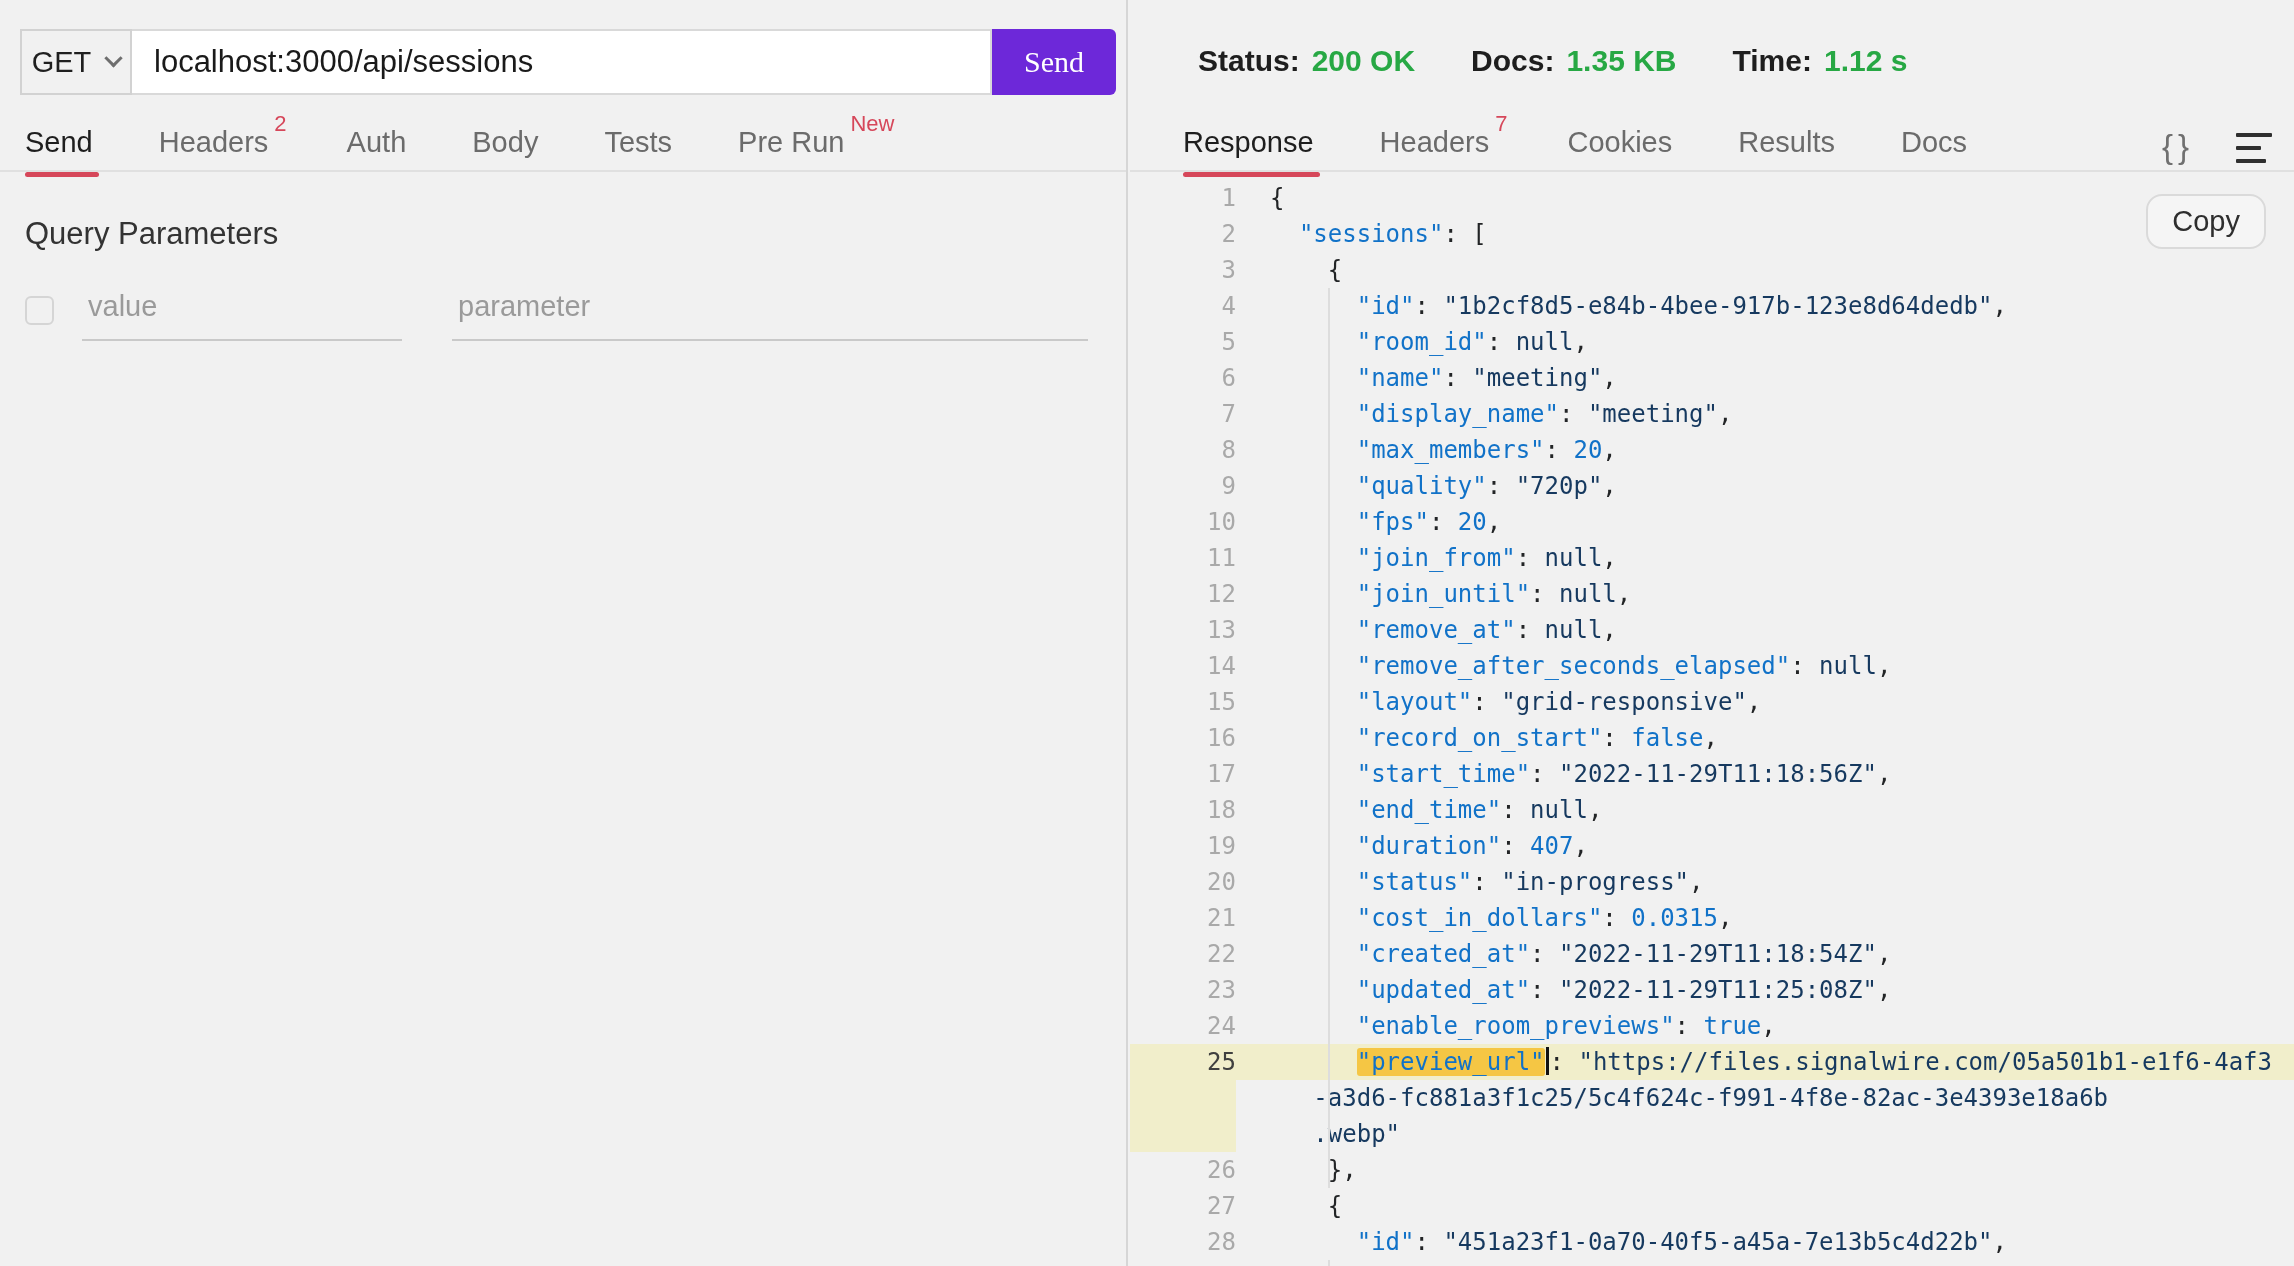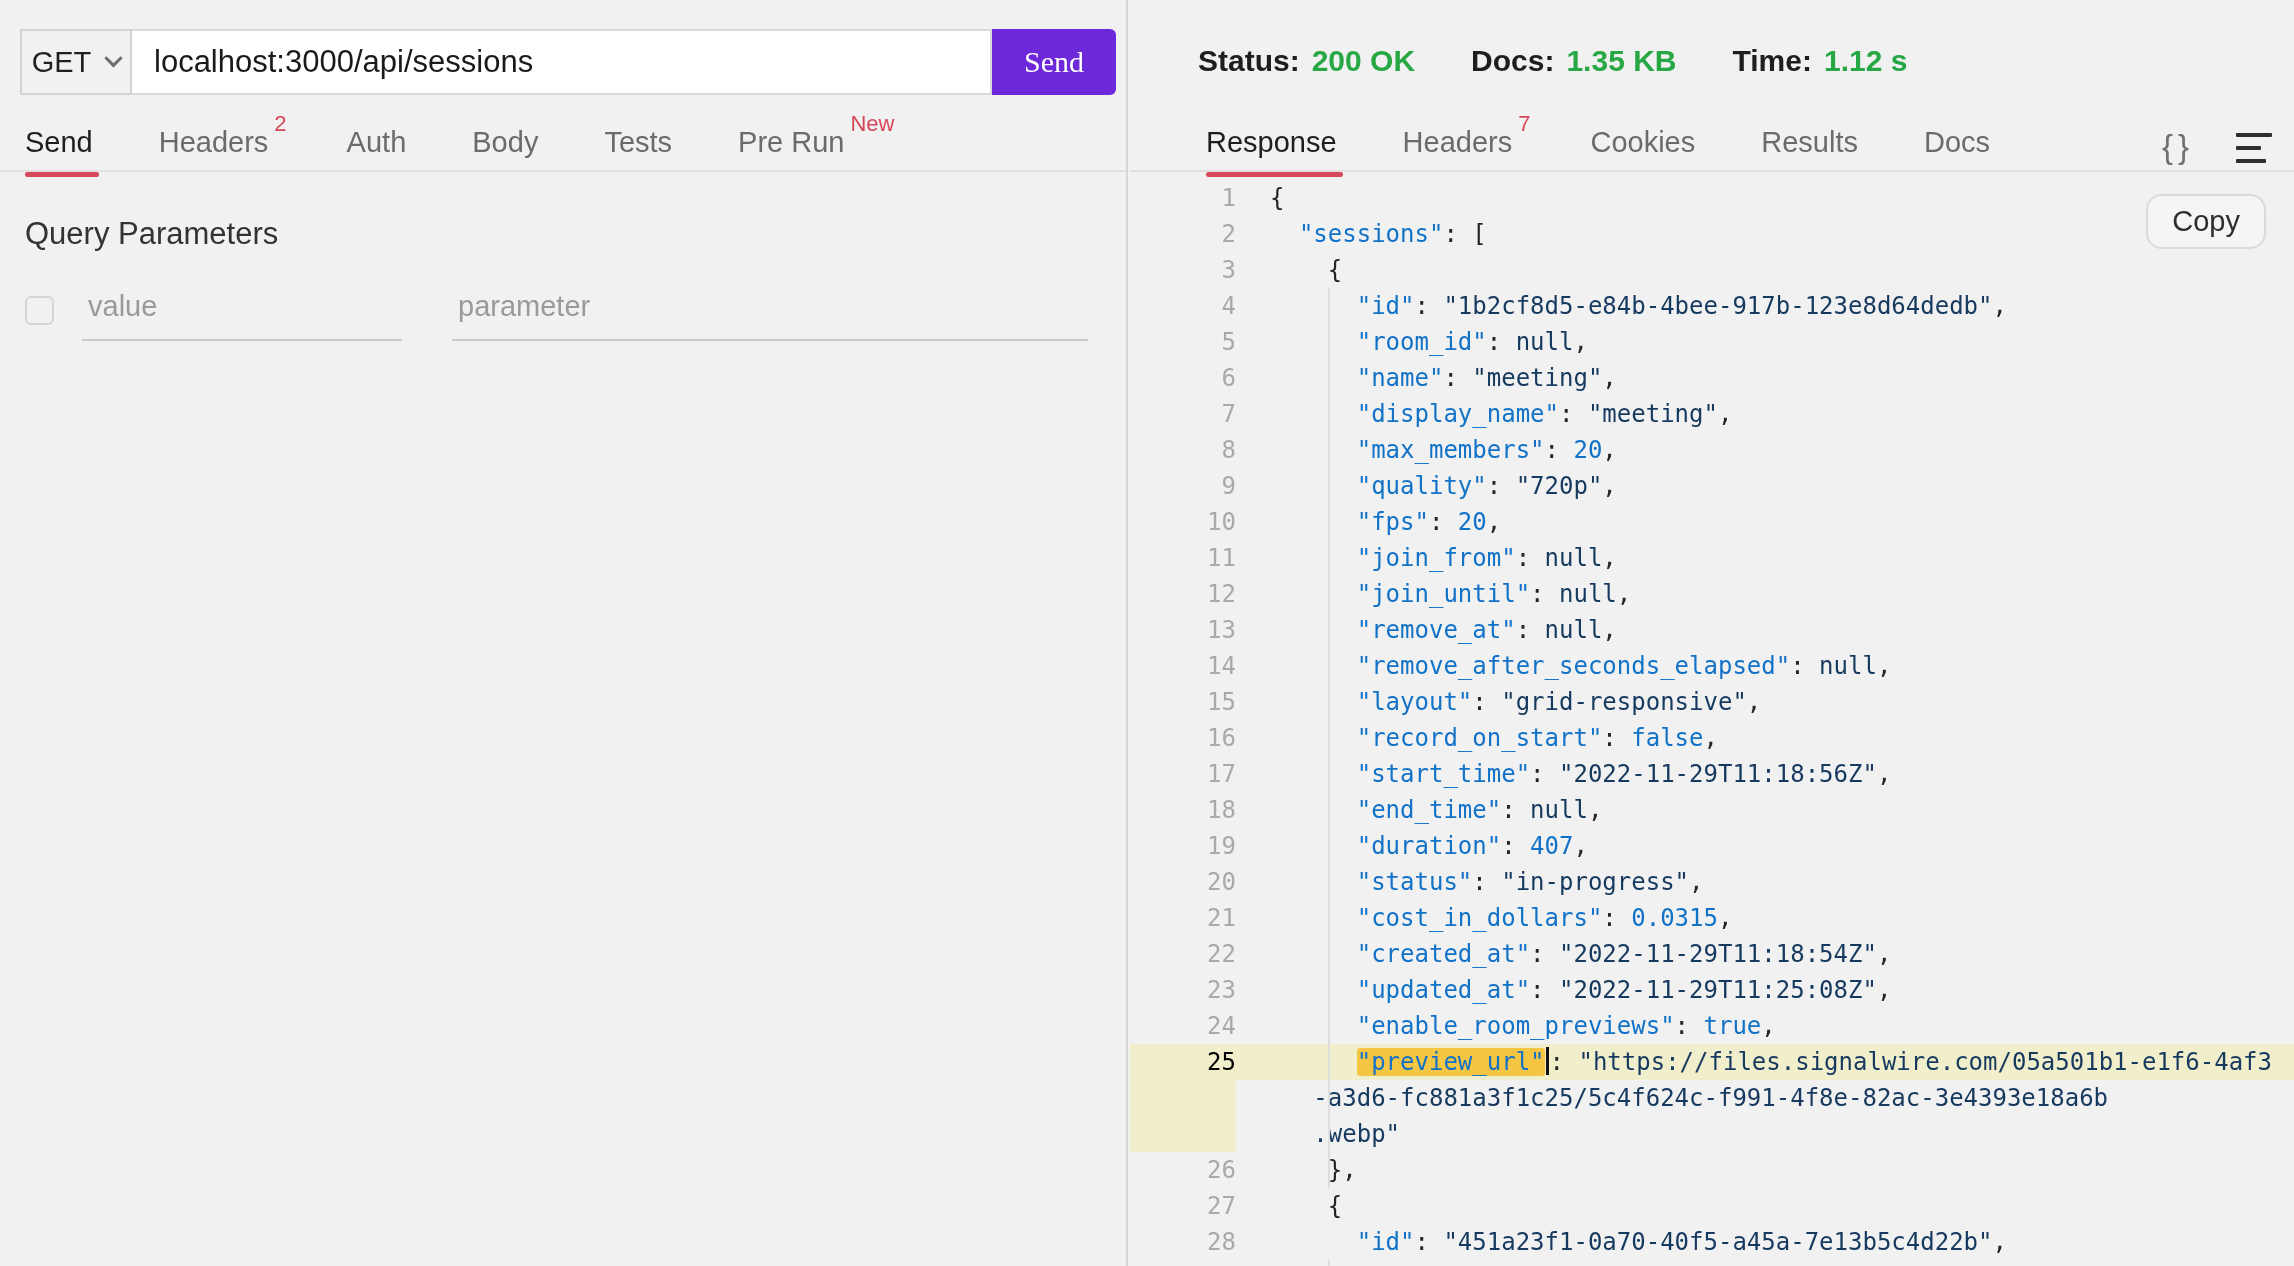--- a/index.html
+++ b/index.html
@@ -17,21 +17,21 @@
   .url-row { position:absolute; top:29px; left:20px; width:1096px; height:66px; display:flex; }
   .method-box { width:112px; height:66px; border:2px solid #d2d2d2; display:flex; align-items:center; justify-content:center; gap:16px; cursor:pointer; }
   .method-label { font-size:29px; color:#1f1f1f; }
   .chev { width:13px; height:13px; border-right:3px solid #6e6e6e; border-bottom:3px solid #6e6e6e; transform:rotate(45deg) translate(-3px,-3px); }
   .url-input { flex:1; height:66px; background:#fff; border:2px solid #d9d9d9; border-left:none; font-family:"Liberation Sans",sans-serif; font-size:31px; color:#1a1a1a; padding:0 22px; outline:none; }
   .send-btn { width:124px; height:66px; background:#6d28d9; color:#fff; border:none; font-family:Liberation Serif, serif; font-size:30px; border-radius:0 6px 6px 0; cursor:pointer; }
 
   
   .tab-row { position:absolute; top:121px; height:51px; display:flex; align-items:flex-start; }
   .left-panel .tab-row { left:25px; }
-  .right-panel .tab-row { left:76px;text-align:right; }
+  .right-panel .tab-row { left:53px;text-align:right; }
   .tab { position:relative; font-size:29px; color:#6b6b6b; margin-right:60px; padding-bottom:18px; cursor:pointer; white-space:nowrap; }
   .tab.active { color:#1e1e1e; }
   .tab.active::after { content:""; position:absolute; left:0; right:0; bottom:0; height:5px; background:#d6475a; border-radius:3px; }
   .tab sup { color:#d6475a; font-size:22px; margin-left:6px; position:relative; top:-10px; }
   .hsep { position:absolute; top:170px; left:0; right:0; height:2px; background:#e0e0e0; }
 
   
   .qp-heading { position:absolute; top:216px; left:25px; font-size:31px; font-weight:400; color:#333; }
   .param-row { position:absolute; top:290px; left:25px; display:flex; align-items:flex-start; }
   .checkbox { width:29px; height:29px; border:2px solid #d5d5d5; border-radius:6px; margin-top:6px; cursor:pointer; background:transparent; }
@@ -54,21 +54,21 @@
   .menu-icon i:nth-child(2){ width:25px; }
   .menu-icon i:nth-child(3){ width:30px; }
 
   
   .code-area { position:absolute; top:172px; left:0; right:0; bottom:0; overflow:hidden; font-family:"DejaVu Sans Mono",monospace; font-size:24px; }
   .code-rows { padding-top:8px; }
   .crow { display:flex; height:36px; line-height:36px; }
   .gut { width:106px; flex:0 0 106px; text-align:right; color:#a9a9a9; }
   .txt { white-space:pre; padding-left:34px; color:#222426; }
   .crow.current { background:#f1eecb; }
-  .crow.current .gut { color:#000000; }
+  .crow.current .gut { color:#404040; }
   .crow.wrap .gut { background:#f1eecb; }
   .tk-k { color:#1172c8; }
   .tk-s { color:#16395f; }
   .tk-n { color:#1172c8; }
   .tk-b { color:#1172c8; }
   .tk-u { color:#16395f; }
   .tk-p { color:#222426; }
   .tk-w { color:#222426; }
   .tk-m { color:#1172c8; background:#f5c644; border-radius:3px; }
   .tk-c { display:inline-block; width:3px; height:28px; background:#111; vertical-align:middle; margin:0 1px 4px 1px; }

